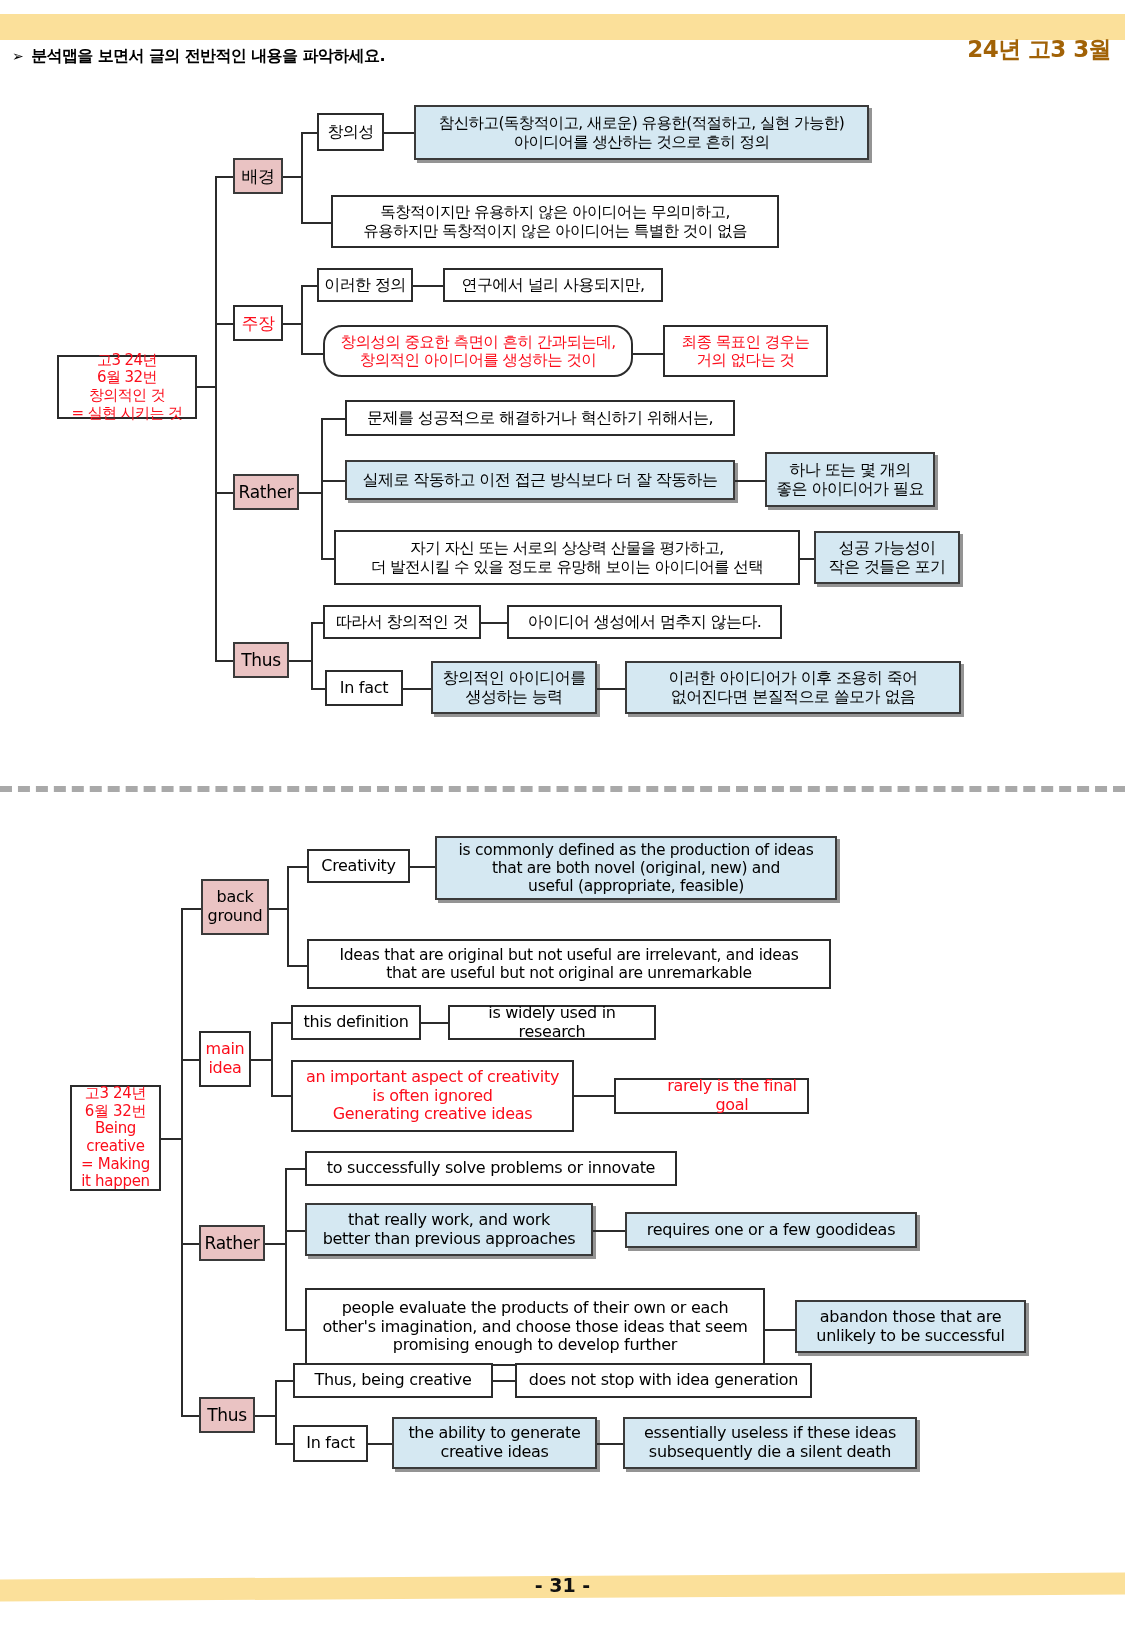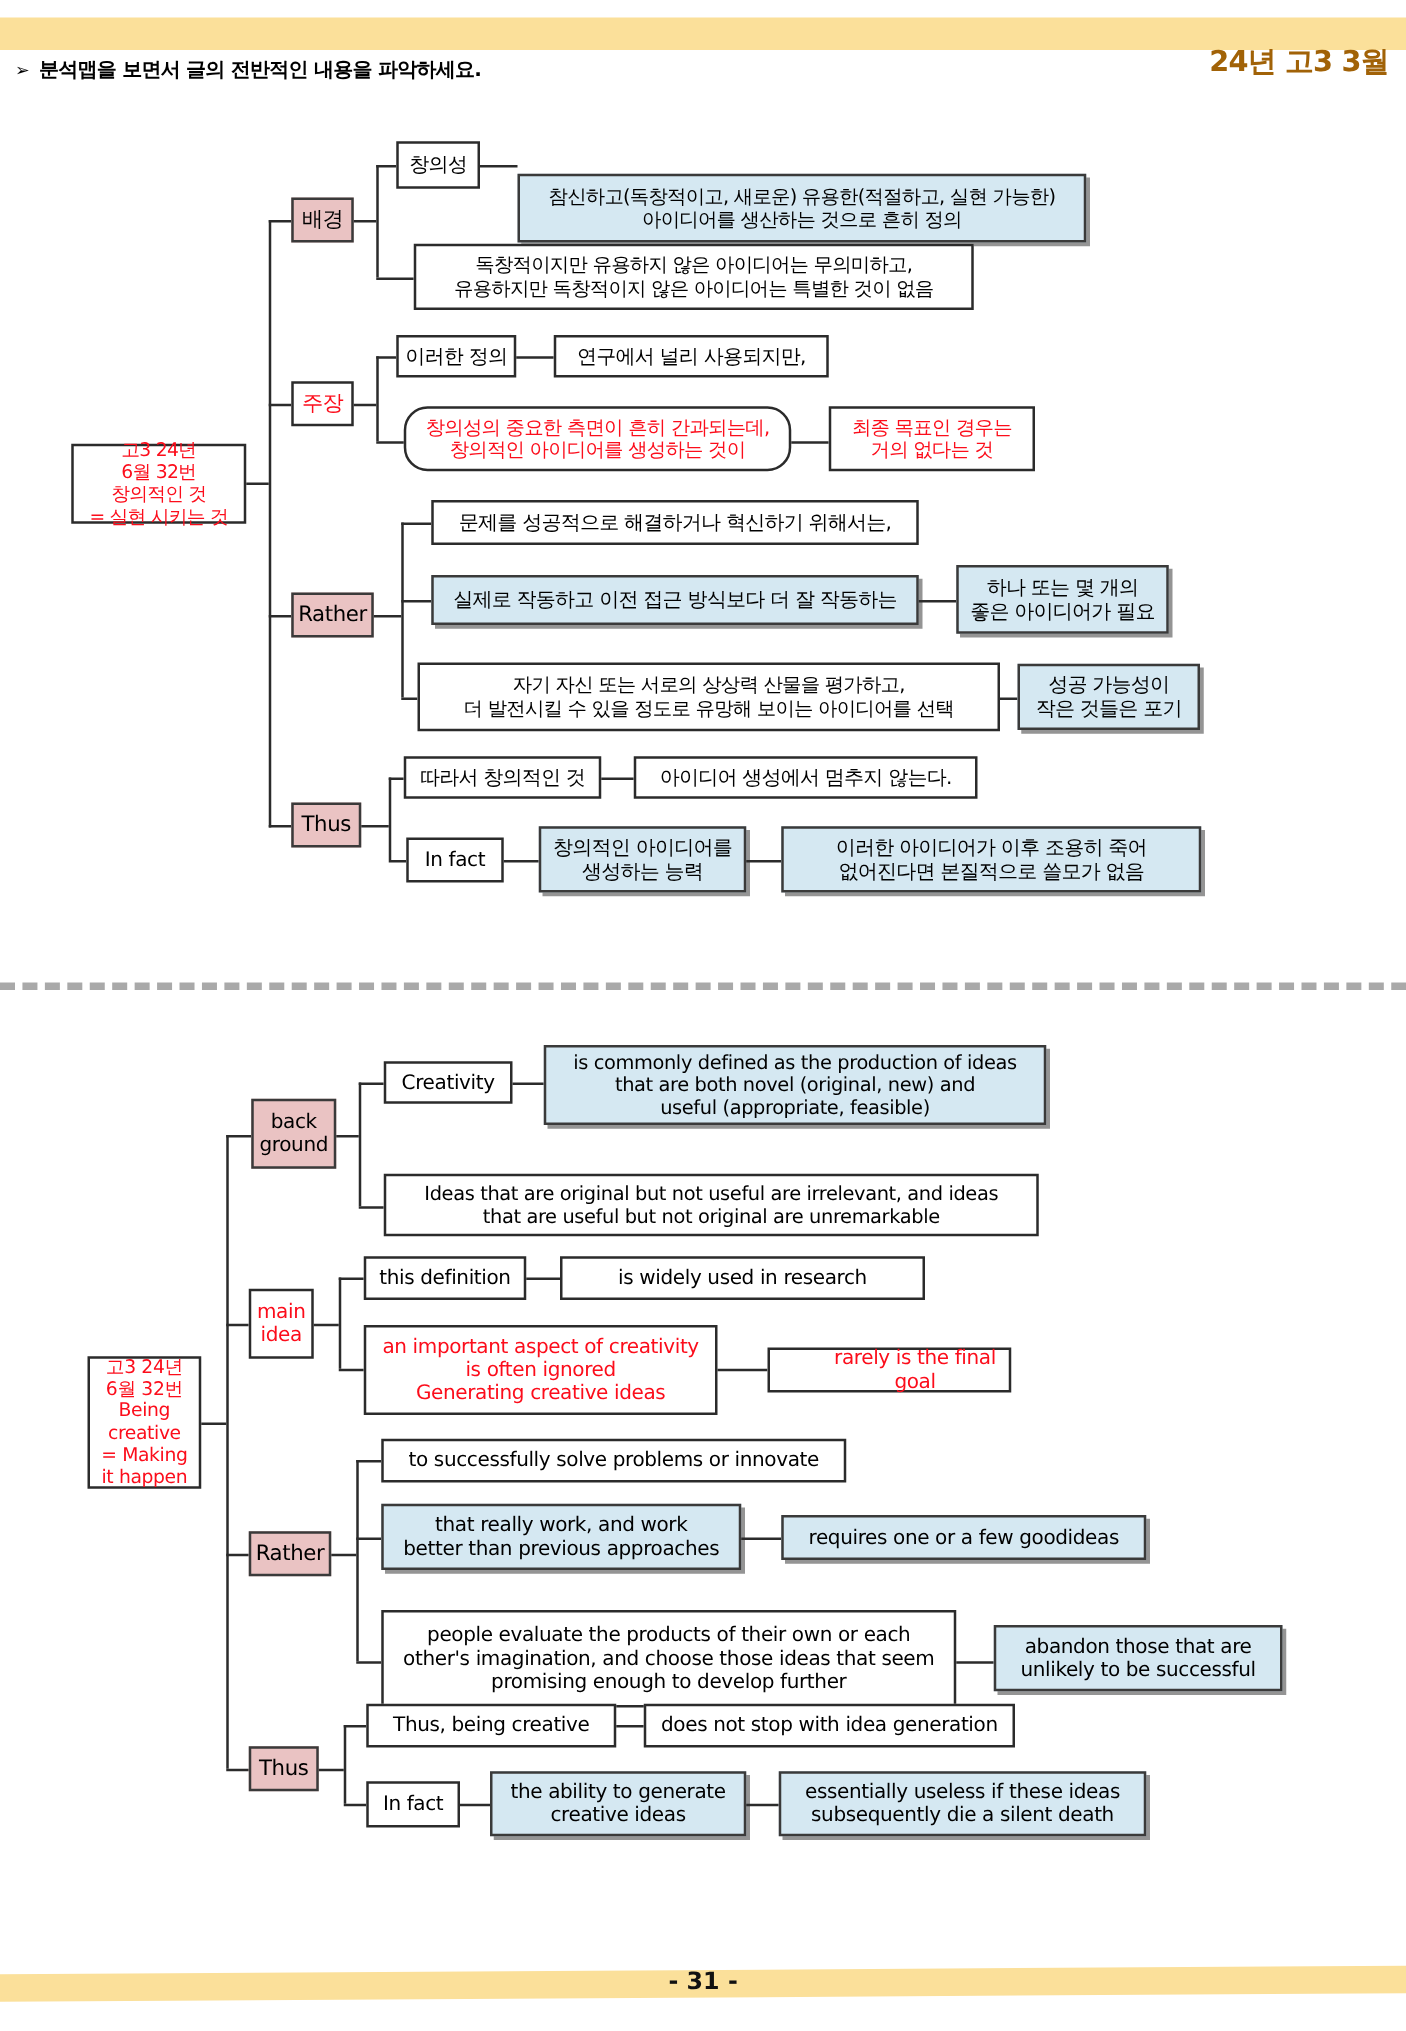--- a/index.html
+++ b/index.html
@@ -86,21 +86,21 @@
   <div class="ln v" style="left:215px;top:176px;height:486px;"></div>
 
   <div class="ln h" style="left:215px;top:176px;width:18px;"></div>
   <div class="node pink kor" style="left:233px;top:158px;width:50px;height:36px;font-size:17px;">배경</div>
   <div class="ln h" style="left:283px;top:176px;width:18px;"></div>
   <div class="ln v" style="left:301px;top:132px;height:90px;"></div>
 
   <div class="ln h" style="left:301px;top:132px;width:16px;"></div>
   <div class="node kor" style="left:317px;top:113px;width:67px;height:38px;font-size:16px;">창의성</div>
   <div class="ln h" style="left:384px;top:132px;width:30px;"></div>
-  <div class="node blue shadow kor" style="left:414px;top:105px;width:455px;height:55px;font-size:15.5px;margin-top:34px;">참신하고(독창적이고, 새로운) 유용한(적절하고, 실현 가능한)
+  <div class="node blue shadow kor" style="left:414px;top:105px;width:455px;height:55px;font-size:15.5px;">참신하고(독창적이고, 새로운) 유용한(적절하고, 실현 가능한)
 아이디어를 생산하는 것으로 흔히 정의</div>
 
   <div class="ln h" style="left:301px;top:222px;width:30px;"></div>
   <div class="node kor" style="left:331px;top:195px;width:448px;height:53px;font-size:15.5px;">독창적이지만 유용하지 않은 아이디어는 무의미하고,
 유용하지만 독창적이지 않은 아이디어는 특별한 것이 없음</div>
 
   <div class="ln h" style="left:215px;top:323px;width:18px;"></div>
   <div class="node kor red" style="left:233px;top:305px;width:50px;height:36px;font-size:17px;">주장</div>
   <div class="ln h" style="left:283px;top:323px;width:18px;"></div>
   <div class="ln v" style="left:301px;top:285px;height:68px;"></div>
@@ -188,21 +188,21 @@
 
   <div class="ln h" style="left:181px;top:1059px;width:18px;"></div>
   <div class="node red eng" style="left:199px;top:1031px;width:52px;height:56px;font-size:16px;">main
 idea</div>
   <div class="ln h" style="left:251px;top:1059px;width:20px;"></div>
   <div class="ln v" style="left:271px;top:1022px;height:73px;"></div>
 
   <div class="ln h" style="left:271px;top:1022px;width:20px;"></div>
   <div class="node eng" style="left:291px;top:1005px;width:130px;height:35px;font-size:16px;">this definition</div>
   <div class="ln h" style="left:421px;top:1022px;width:27px;"></div>
-  <div class="node eng" style="left:448px;top:1005px;width:292px;height:35px;font-size:16px;">is widely used in research</div>
+  <div class="node eng" style="left:448px;top:1005px;width:208px;height:35px;font-size:16px;">is widely used in research</div>
 
   <div class="ln h" style="left:271px;top:1095px;width:20px;"></div>
   <div class="node red eng" style="left:291px;top:1060px;width:283px;height:72px;font-size:16px;">an important aspect of creativity
 is often ignored
 Generating creative ideas</div>
   <div class="ln h" style="left:574px;top:1095px;width:40px;"></div>
   <div class="node red eng" style="left:614px;top:1078px;width:195px;height:36px;font-size:16px;padding-left:46px;">rarely is the final goal</div>
 
   <div class="ln h" style="left:181px;top:1243px;width:18px;"></div>
   <div class="node pink eng" style="left:199px;top:1225px;width:66px;height:36px;font-size:17px;">Rather</div>

